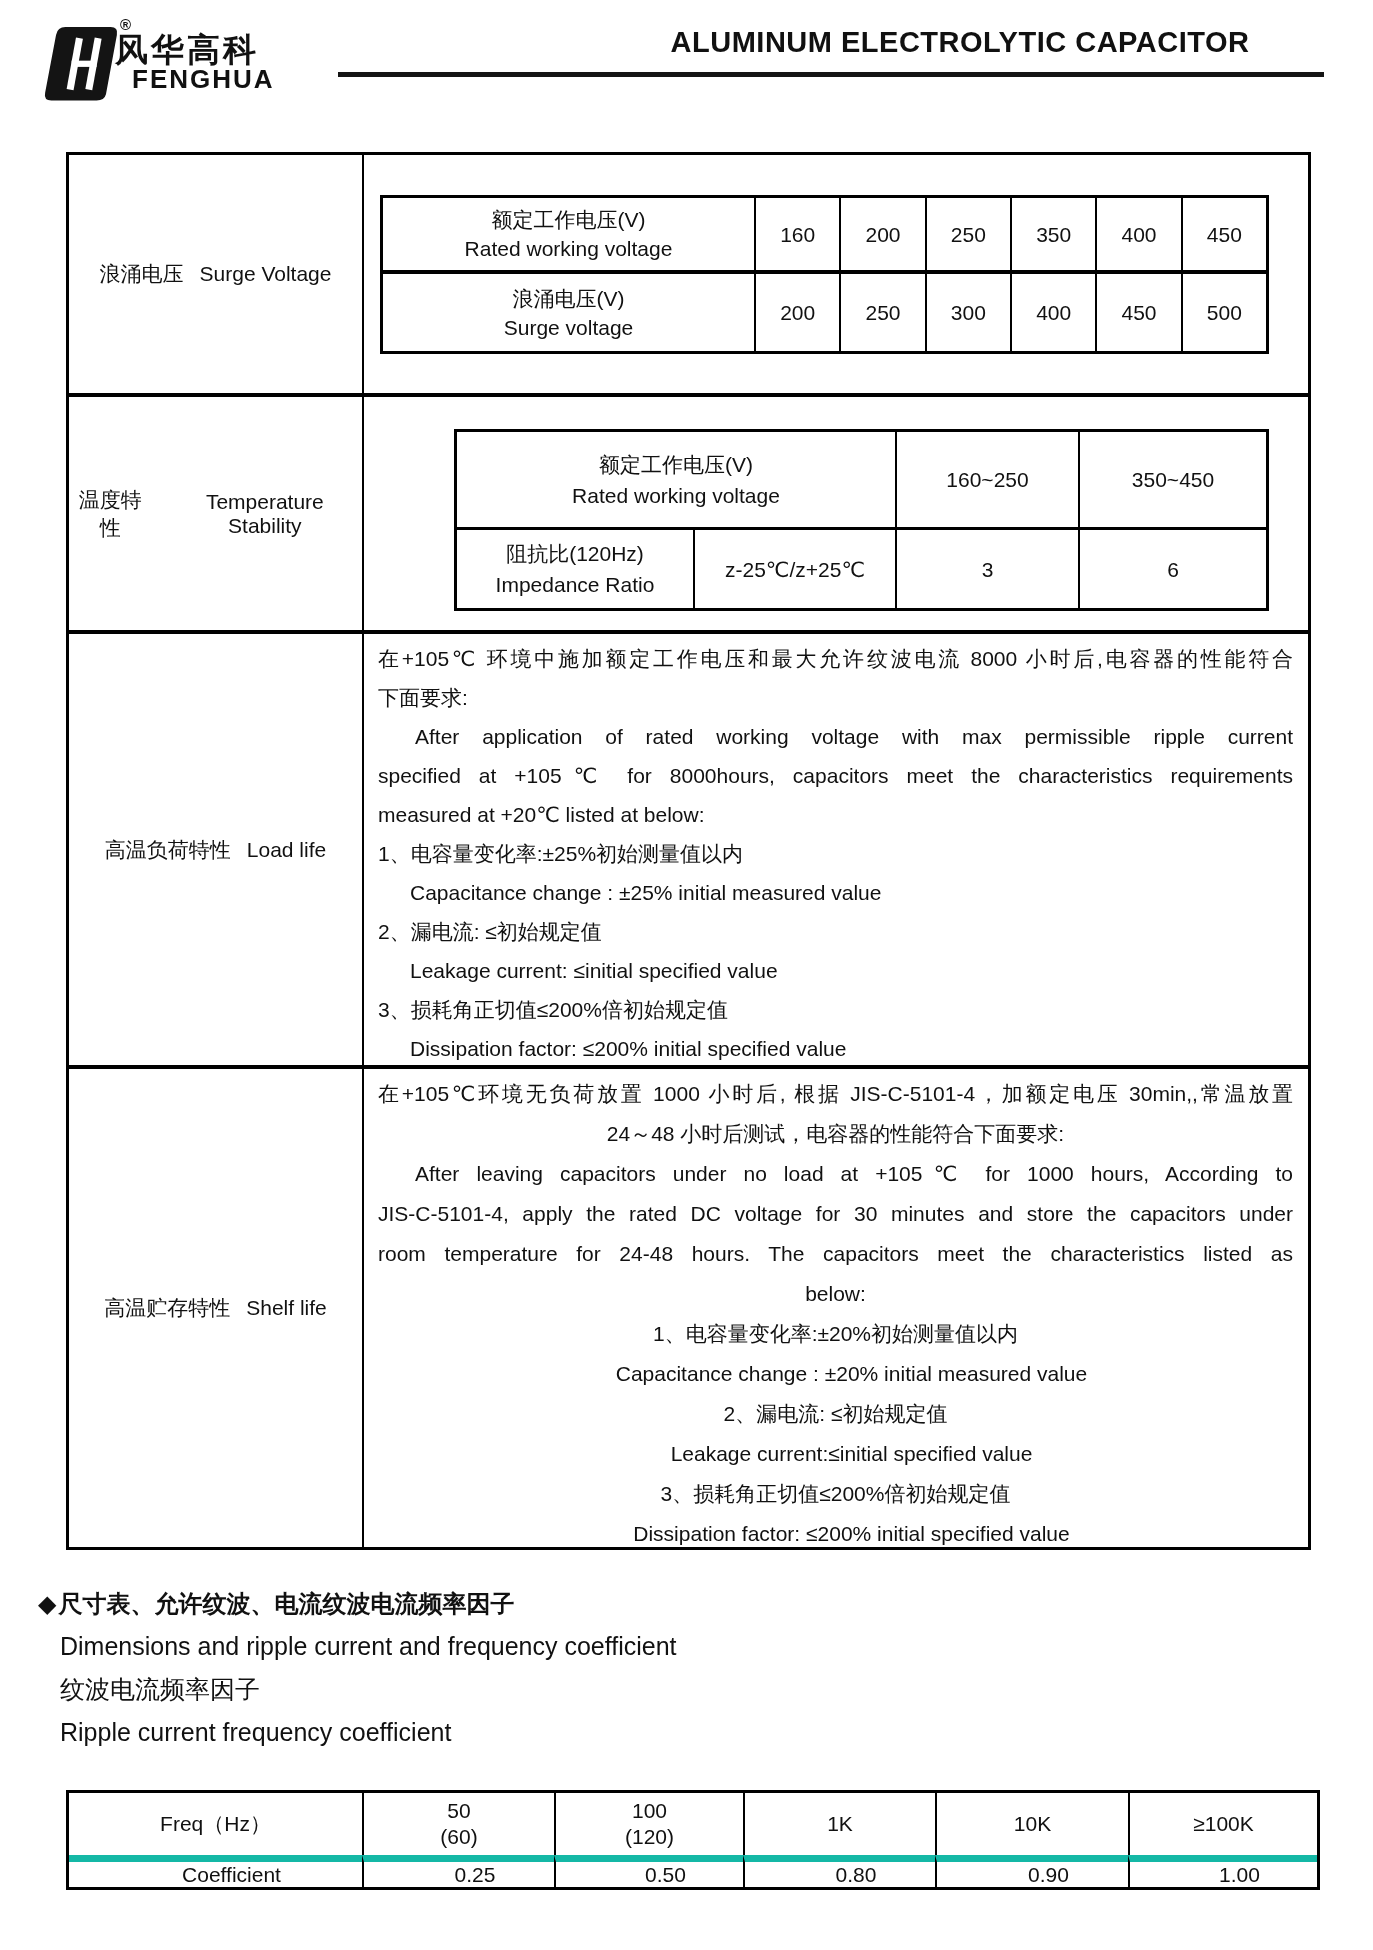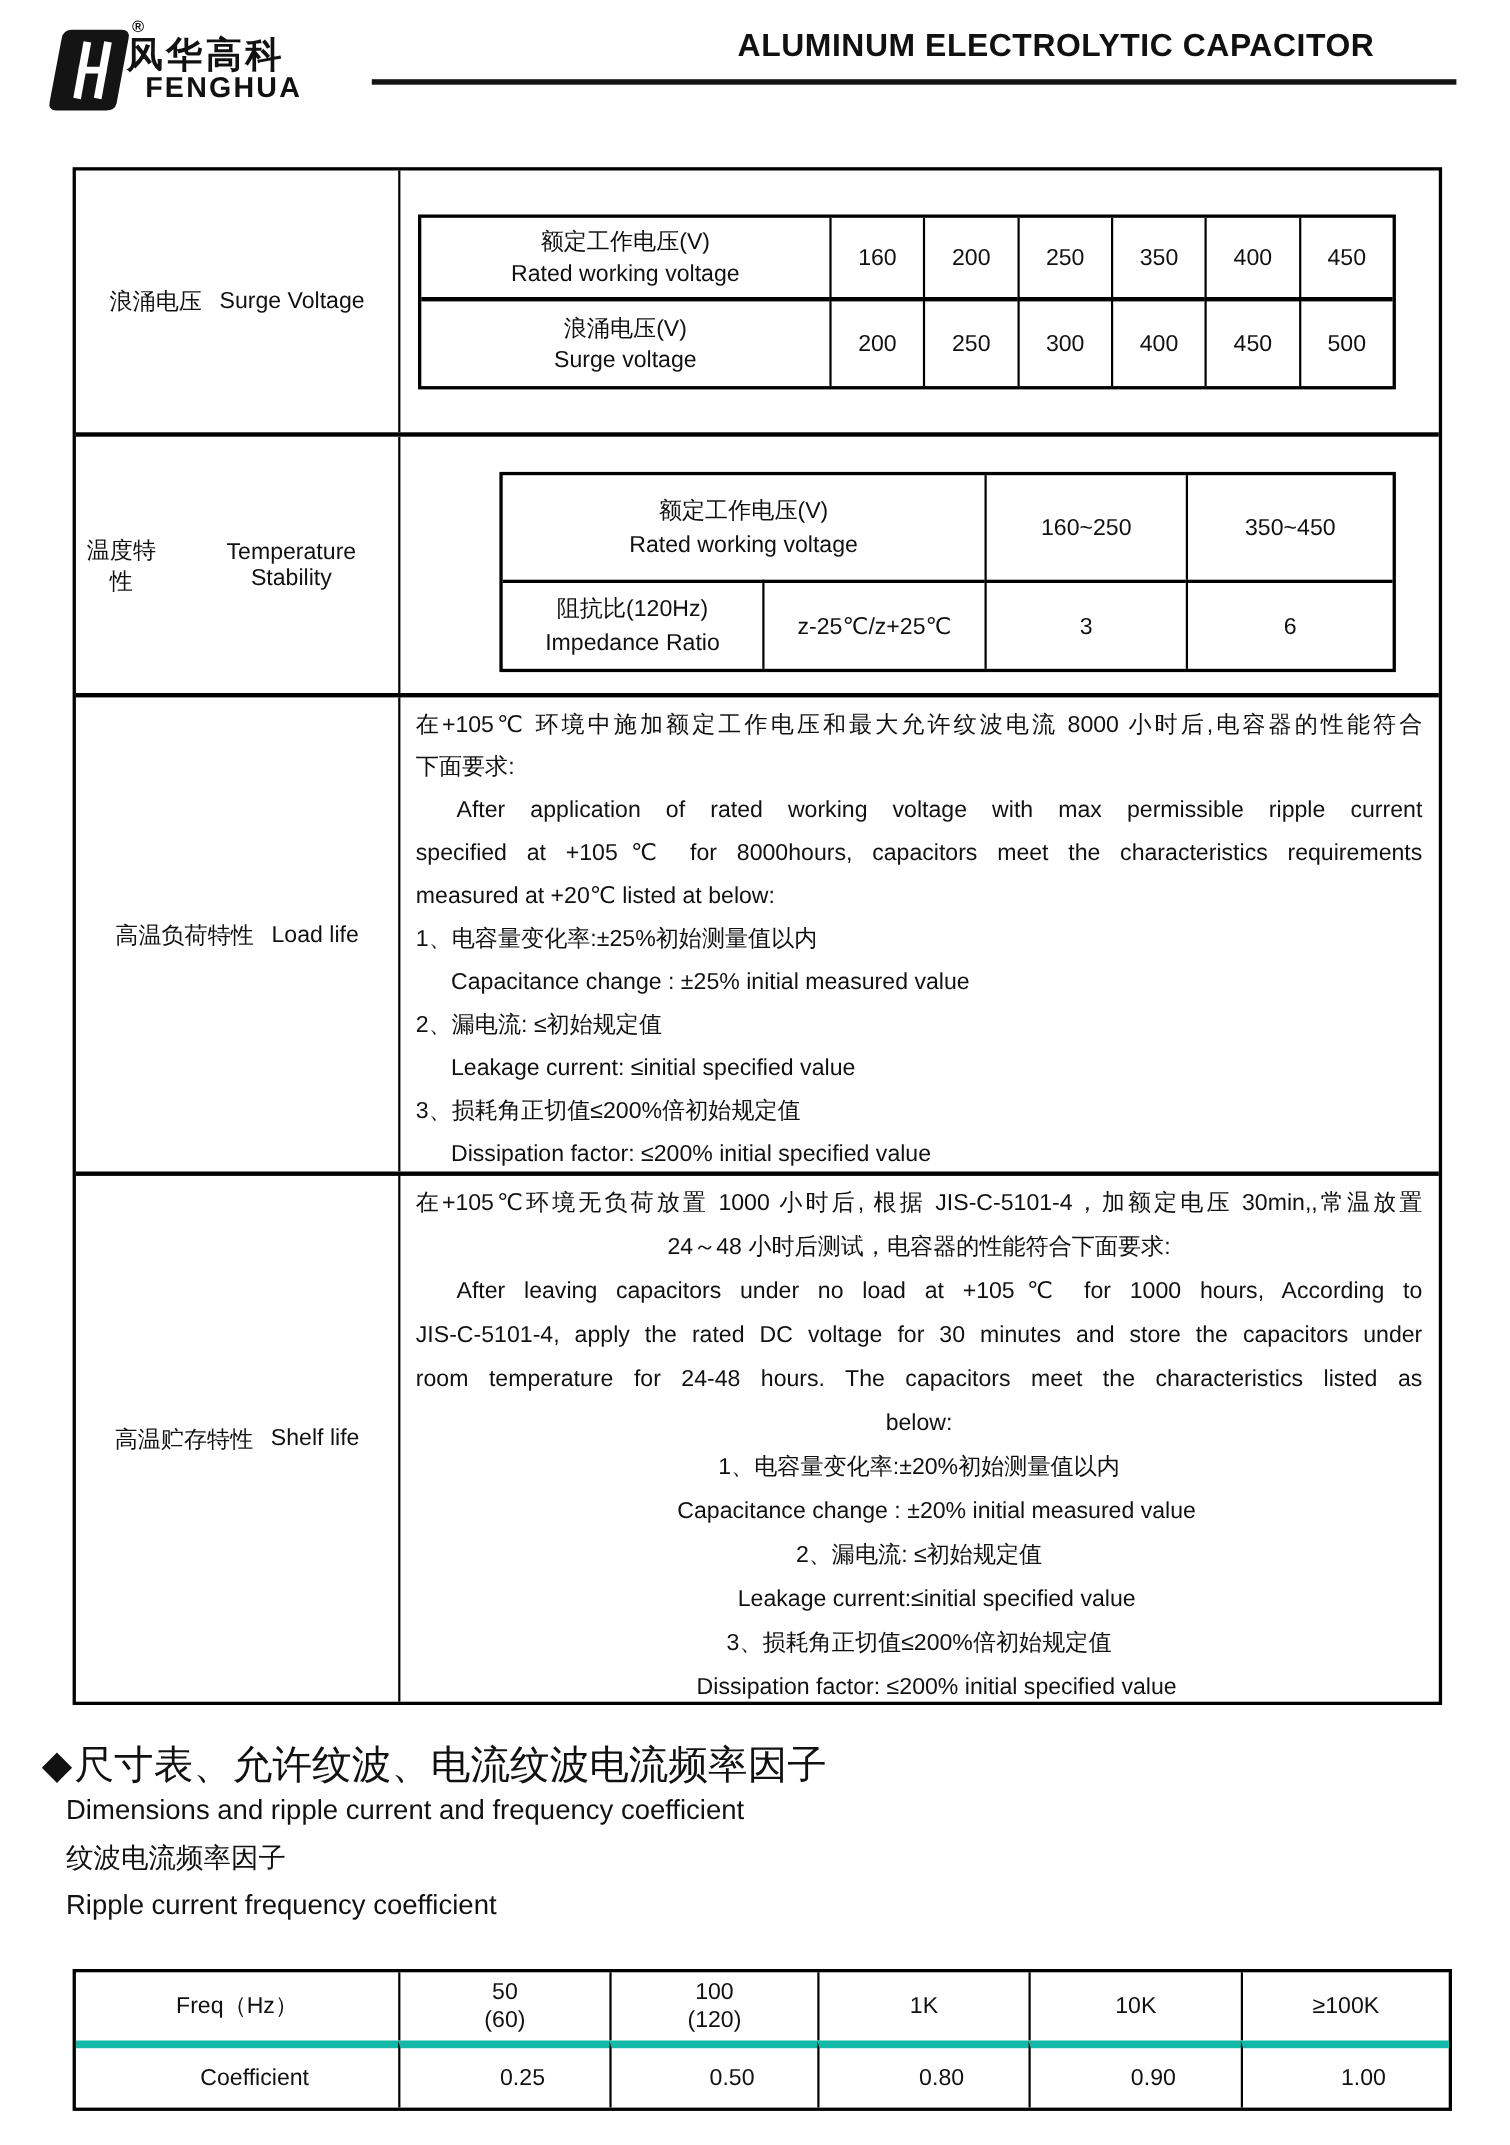--- a/index.html
+++ b/index.html
@@ -51,26 +51,26 @@
   .text-cell{position:absolute;left:0;right:0;top:0;bottom:0;padding:5px 15px 0 14px;box-sizing:border-box;}
   .ln{font-size:21px;white-space:nowrap;overflow:visible;}
   .row-load .ln{line-height:39px;}
   .row-shelf .ln{line-height:40px;text-align:center;}
   .jfull{white-space:normal;text-align:justify;text-align-last:justify;}
   .ind-first{padding-left:37px;}
   .ind2{padding-left:32px;}
 
   
   .section-head{left:38px;top:1582px;line-height:43px;}
-  .sh1{font-size:36px;white-space:nowrap;}
+  .sh1{font-size:24px;white-space:nowrap;font-weight:bold;}
   .sh{font-size:25px;padding-left:22px;white-space:nowrap;}
   .diamond{display:inline-block;margin-right:2px;}
 
   
-  .freq-table{left:66px;top:1790px;width:1254px;height:129px;border:3px solid #000;box-sizing:border-box;
+  .freq-table{left:66px;top:1790px;width:1254px;height:100px;border:3px solid #000;box-sizing:border-box;
     display:grid;grid-template-columns:293px 192px 189px 192px 193px 1fr;grid-template-rows:62px 1fr;}
   .freq-table .cell{display:flex;flex-direction:column;align-items:center;justify-content:center;
     font-size:21px;line-height:26px;box-sizing:border-box;text-align:center;}
   .freq-table .bl{border-left:2px solid #000;}
   .freq-table .bt{border-top:7px solid #14b8a6;padding-left:32px;}
 </style>
 </head>
 <body>
 
 <div class="abs logo-mark">

